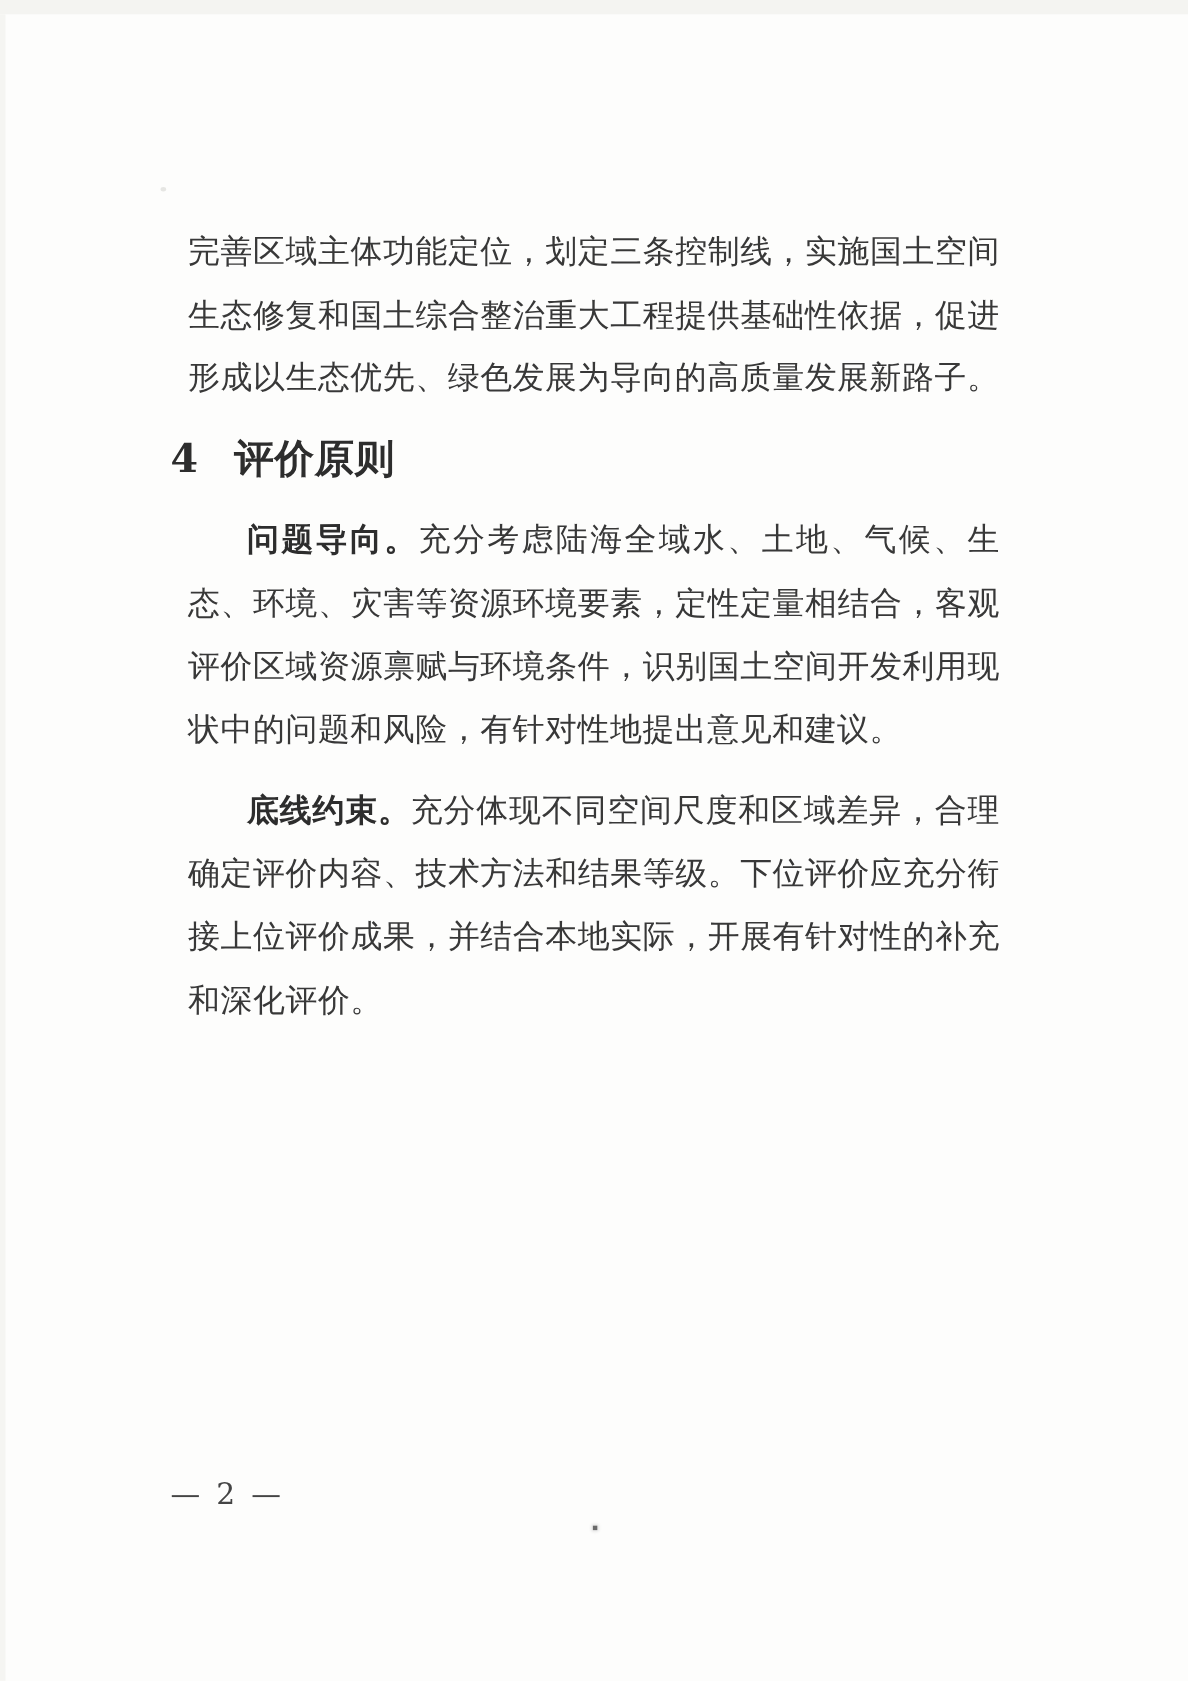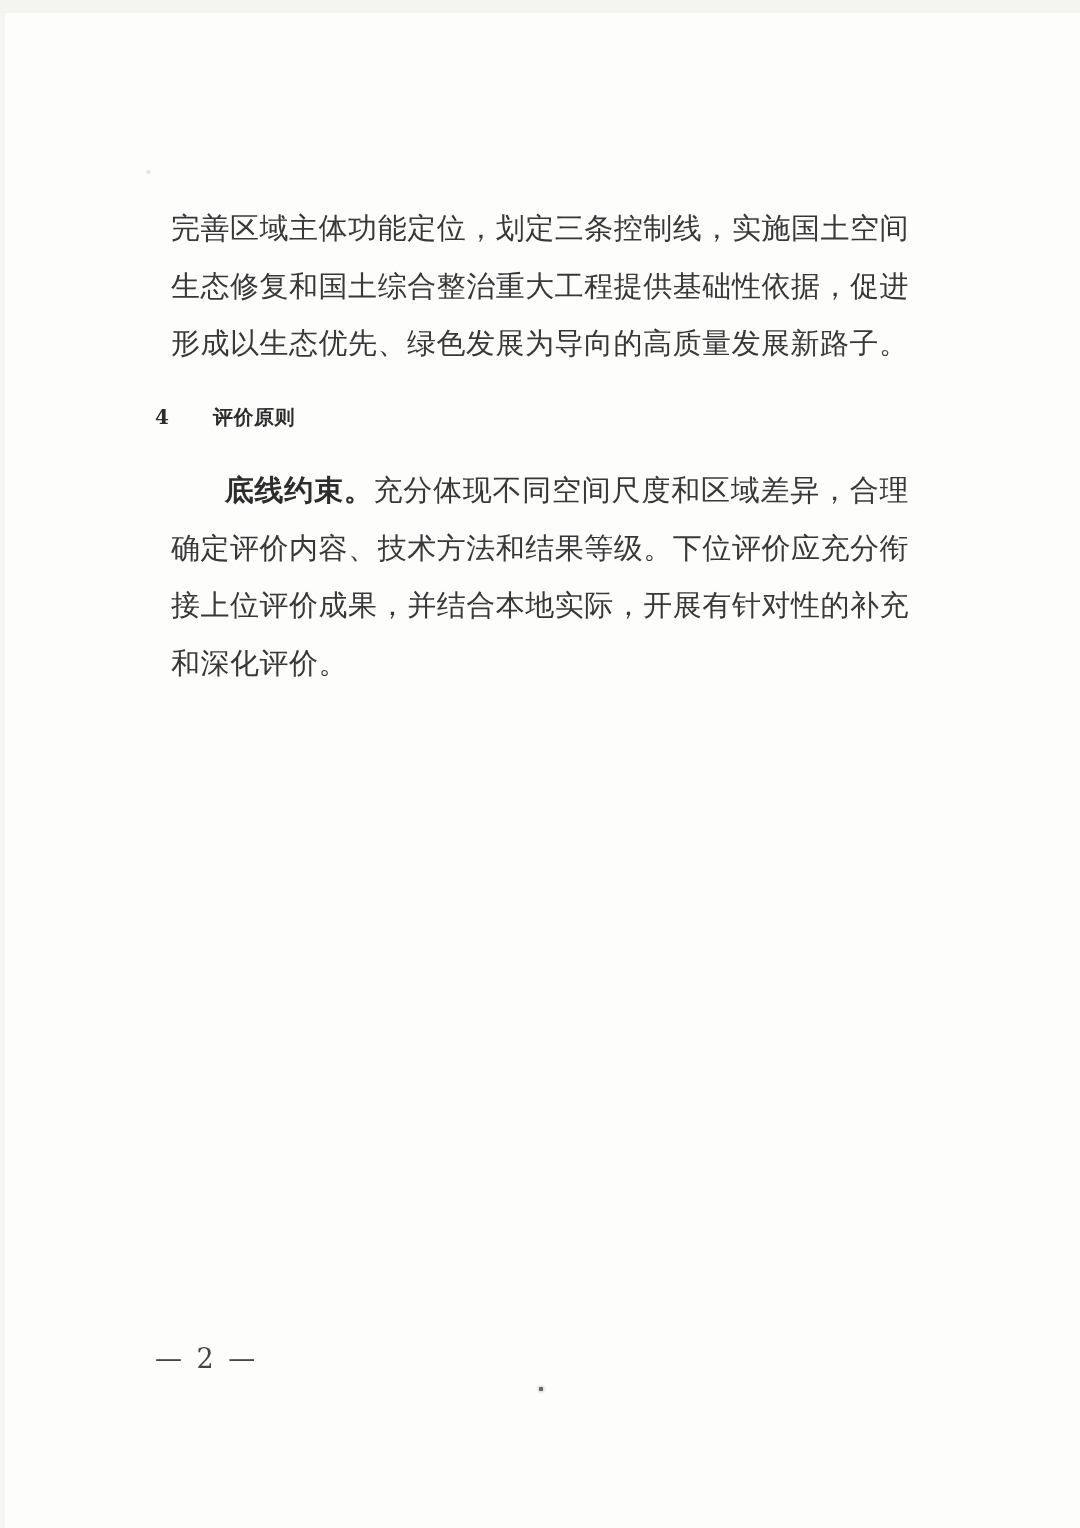--- a/index.html
+++ b/index.html
@@ -47,21 +47,21 @@
   }
   .para .lead {
     font-weight: bold;
     color: #2d2d2d;
   }
   .heading {
     margin: 0;
     padding: 0;
     font-weight: bold;
     color: #2d2d2d;
-    font-size: 20px;
+    font-size: 36px;
     line-height: 57.5px;
     text-align: left;
   }
   .heading .h-num {
     display: inline-block;
     width: 58px;
     font-family: "DejaVu Serif", "Liberation Serif", serif;
   }
   .page-footer {
     position: absolute;
@@ -98,20 +98,21 @@
 
   <main class="content">
 
     <p class="para"><span>完善区域主体功能定位，划定三条控制线，实施国土空间生态修复和国土综合整治重大工程提供基础性依据，促进形成以生态优先、绿色发展为导向的高质量发展新路子。</span></p>
 
     <div class="heading">
       <span class="h-num">4</span><span class="h-title">评价原则</span>
     </div>
 
 
+    <p class="para indent"><strong class="lead">问题导向。</strong><span>充分考虑陆海全域水、土地、气候、生态、环境、灾害等资源环境要素，定性定量相结合，客观评价区域资源禀赋与环境条件，识别国土空间开发利用现状中的问题和风险，有针对性地提出意见和建议。</span></p>
 
     <p class="para indent"><strong class="lead">底线约束。</strong><span>充分体现不同空间尺度和区域差异，合理确定评价内容、技术方法和结果等级。下位评价应充分衔接上位评价成果，并结合本地实际，开展有针对性的补充和深化评价。</span></p>
 
 
   </main>
 
   <footer class="page-footer">
     <span>— 2 —</span>
   </footer>
 

